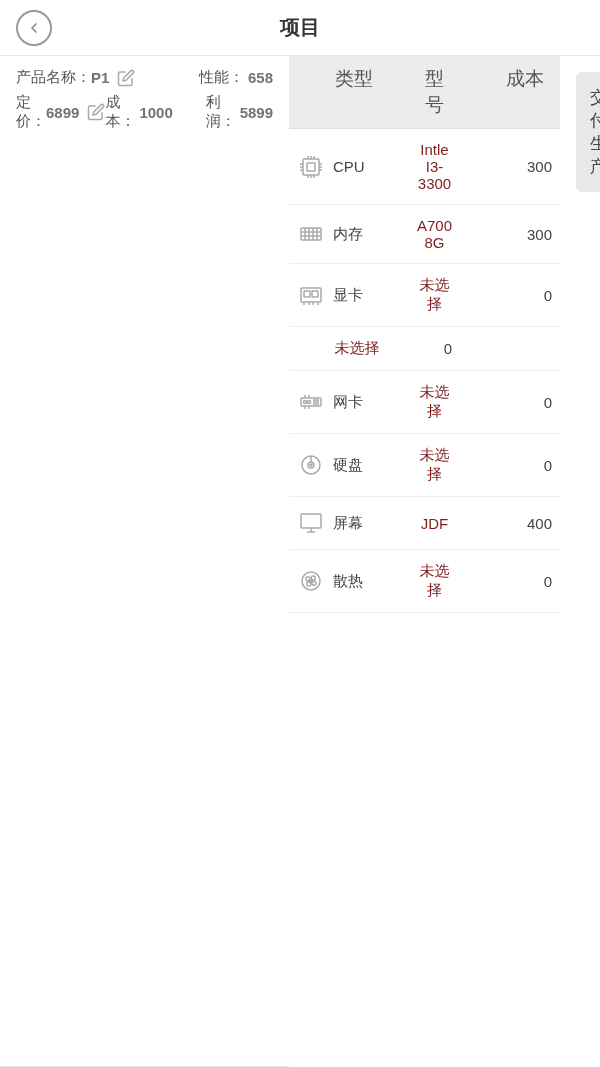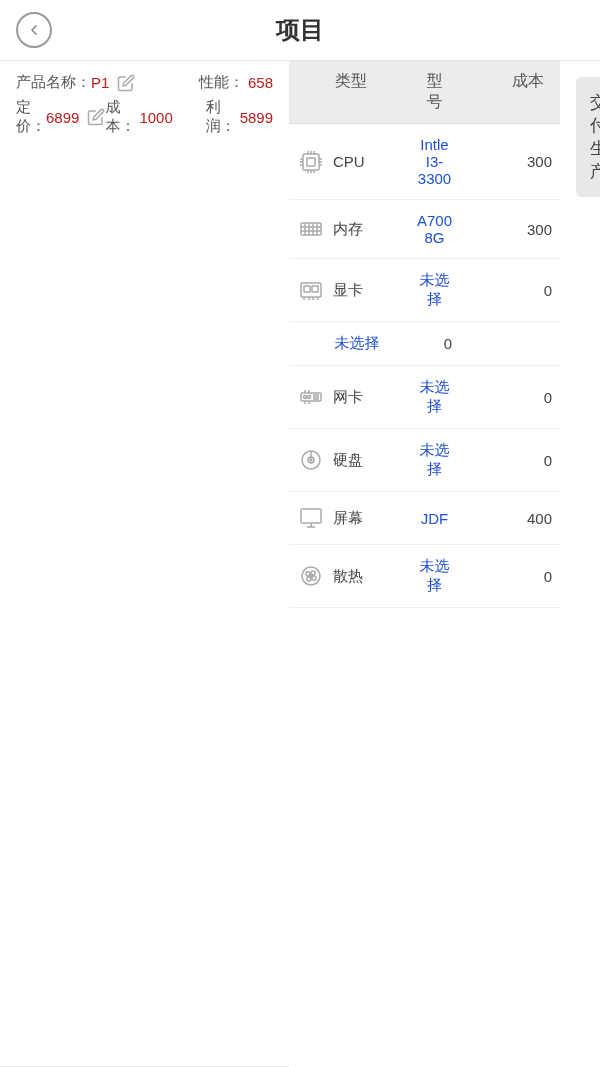--- a/index.html
+++ b/index.html
@@ -41,21 +41,21 @@
       align-items: center;
       justify-content: center;
       cursor: pointer;
       background: transparent;
     }
     .back-btn svg {
       width: 16px;
       height: 16px;
     }
     .header-title {
-      font-size: 24px;
+      font-size: 20px;
       font-weight: 600;
       color: #333;
     }
 
     
     .main-content {
       display: flex;
       flex: 1;
     }
 
@@ -108,22 +108,22 @@
       align-items: center;
       margin-bottom: 6px;
     }
     .product-row:last-child { margin-bottom: 0; }
     .product-label {
       font-size: 15px;
       color: #555;
     }
     .product-value {
       font-size: 15px;
-      color: #b91c1c;
-      font-weight: 400;
+      color: #737373;
+      font-weight: 700;
     }
     .edit-icon {
       margin-left: 8px;
       cursor: pointer;
       color: #999;
       display: inline-flex;
     }
     .product-right {
       margin-left: auto;
       display: flex;
@@ -137,21 +137,21 @@
       padding: 0;
     }
     .table-header {
       display: grid;
       grid-template-columns: 120px 1fr 100px;
       background: #ececec;
       padding: 10px 16px;
       border-bottom: 1px solid #ddd;
     }
     .table-header-cell {
-      font-size: 16px;
+      font-size: 19px;
       color: #555;
       text-align: center;
     }
     .table-header-cell:first-child { text-align: left; padding-left: 30px; }
     .table-header-cell:last-child { text-align: right; }
 
     .table-row {
       display: grid;
       grid-template-columns: 120px 1fr 100px;
       padding: 12px 8px;
@@ -174,21 +174,21 @@
       align-items: center;
       justify-content: center;
       color: #888;
     }
     .type-icon svg {
       width: 24px;
       height: 24px;
     }
     .model-cell {
       font-size: 15px;
-      color: #1d4ed8;
+      color: #7f1d1d;
       text-align: center;
     }
     .cost-cell {
       font-size: 15px;
       color: #444;
       text-align: right;
     }
 
     
     .submit-area {

